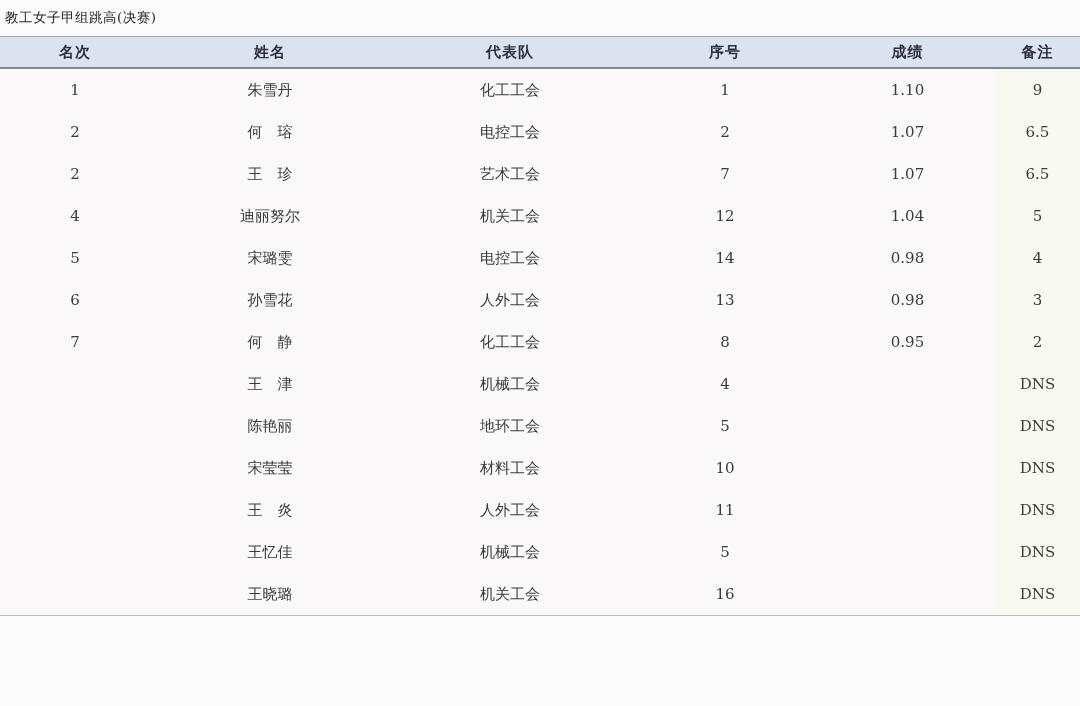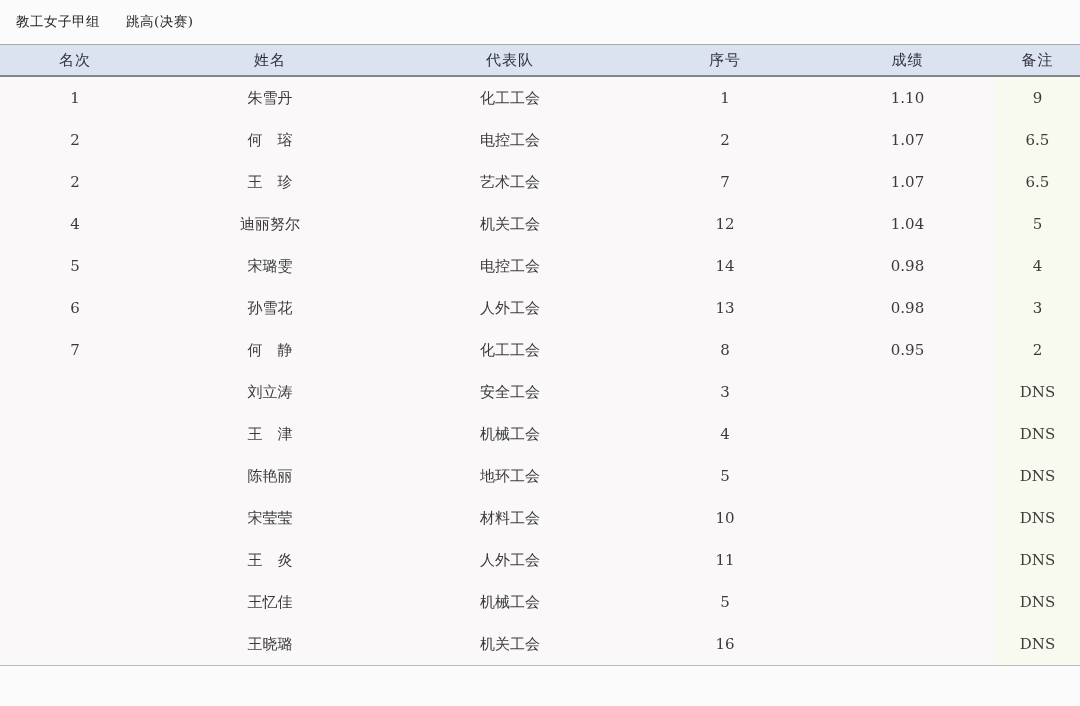--- a/index.html
+++ b/index.html
@@ -14,43 +14,43 @@
     --text-color:#3b3b3b;
     --page-bg:#fbfbfb;
   }
   html,body{margin:0;padding:0;}
   body{
     width:1080px;height:706px;overflow:hidden;
     background:var(--page-bg);
     font-family:"DejaVu Serif","Liberation Serif",serif;
   }
   .title-bar{
-    height:44px;
+    height:36px;
     display:flex;align-items:center;
-    padding-left:16px;box-sizing:border-box;
+    padding-left:5px;box-sizing:border-box;
     font-size:13.5px;color:var(--title-color);
     letter-spacing:0.5px;
   }
-  .title-bar .event{margin-left:26px;}
+  .title-bar .event{}
   table.results{
     width:1080px;border-collapse:collapse;table-layout:fixed;
     font-size:15px;
   }
   col.c-rank{width:150px;}
   col.c-name{width:240px;}
   col.c-team{width:240px;}
   col.c-bib{width:190px;}
   col.c-result{width:175px;}
   col.c-note{width:85px;}
   thead th{
     background:var(--header-bg);
     border-top:1px solid var(--header-border-top);
     border-bottom:2px solid var(--header-border-bottom);
     height:28px;
-    font-weight:normal;
+    font-weight:bold;
     color:var(--header-text);
     text-align:center;
     letter-spacing:1px;
   }
   tbody td{
     height:40px;
     text-align:center;
     color:var(--text-color);
     background:var(--body-bg);
     white-space:pre;
@@ -138,28 +138,20 @@
       <tr>
         <td>7</td>
         <td>何　静</td>
         <td>化工工会</td>
         <td>8</td>
         <td>0.95</td>
         <td class="remarks">2</td>
       </tr>
       <tr>
         <td></td>
-        <td>刘立涛</td>
-        <td>安全工会</td>
-        <td>3</td>
-        <td></td>
-        <td class="remarks">DNS</td>
-      </tr>
-      <tr>
-        <td></td>
         <td>王　津</td>
         <td>机械工会</td>
         <td>4</td>
         <td></td>
         <td class="remarks">DNS</td>
       </tr>
       <tr>
         <td></td>
         <td>陈艳丽</td>
         <td>地环工会</td>

